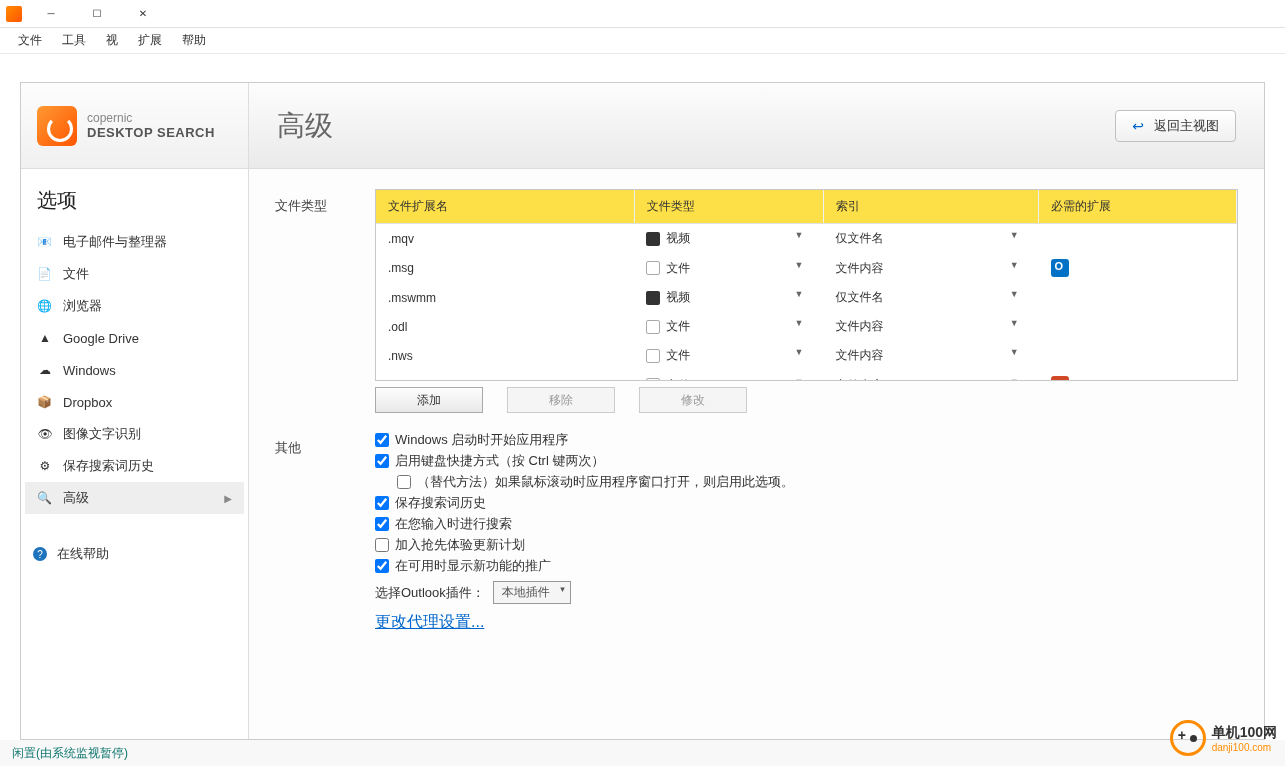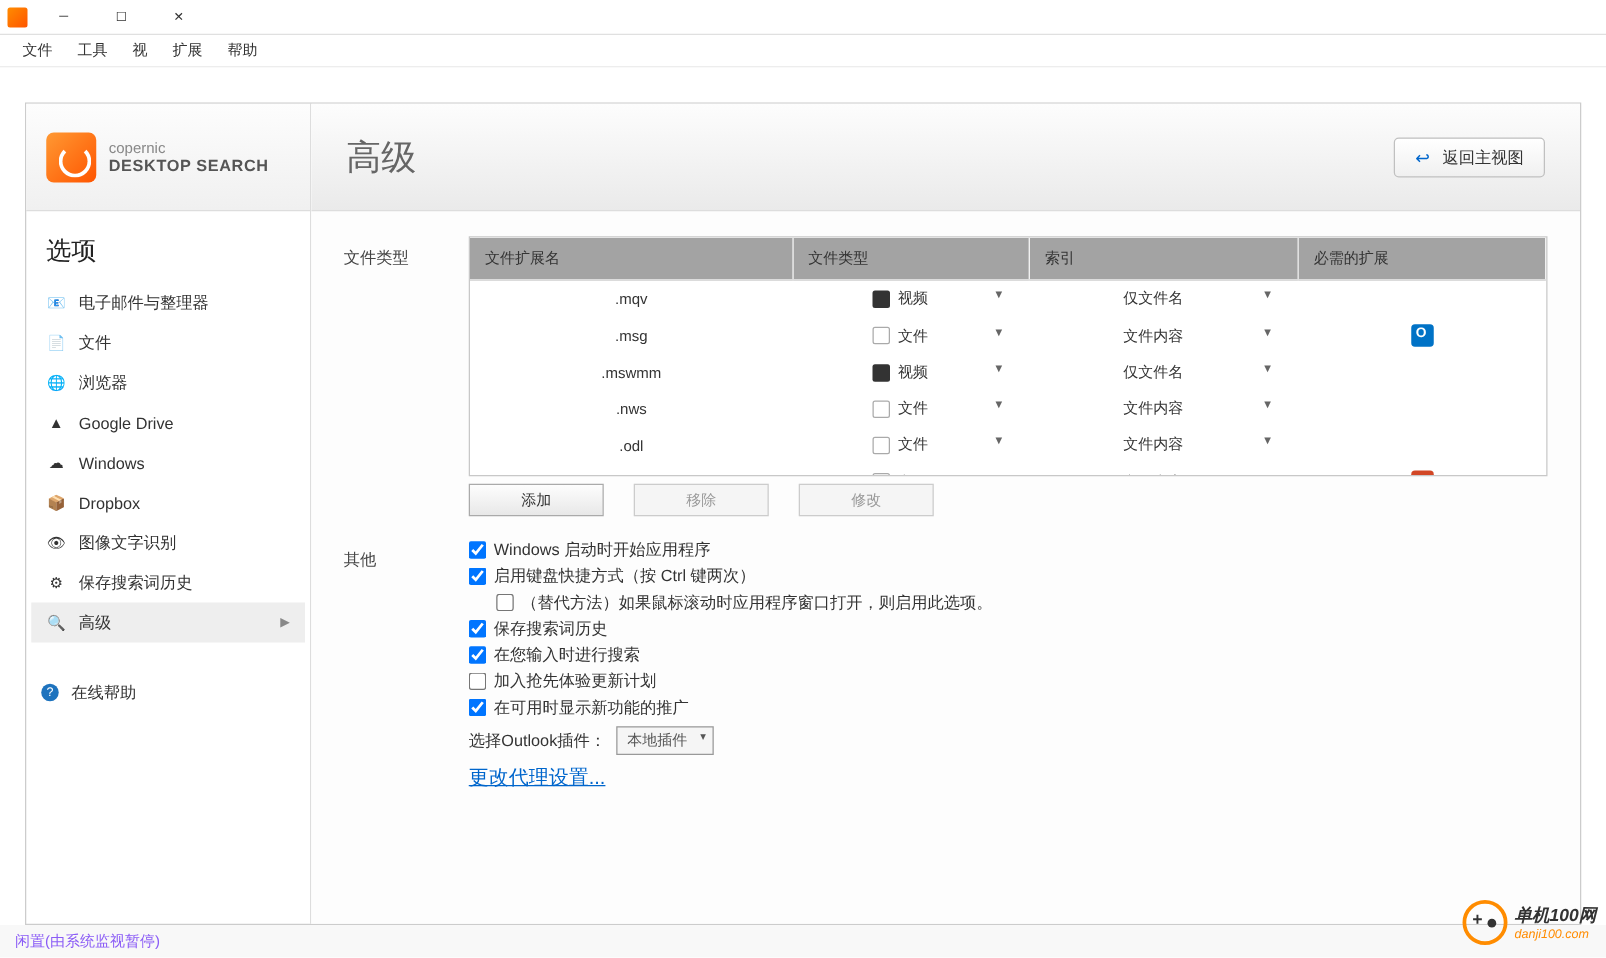--- a/index.html
+++ b/index.html
@@ -43,22 +43,22 @@
 .back-arrow { color: #0066cc; font-size: 14px; }
 
 .settings-body { flex: 1; padding: 20px 26px 0 26px; overflow-y: auto; display: flex; gap: 20px; }
 .section-label { width: 80px; font-size: 13px; color: #444; padding-top: 8px; }
 .section-content { flex: 1; }
 
 
 .table-wrap { border: 1px solid #c8c8c8; background: #fff; margin-bottom: 6px; }
 .table-scroll { height: 190px; overflow-y: scroll; }
 table { width: 100%; border-collapse: collapse; table-layout: fixed; }
-thead th { text-align: left; font-size: 12px; font-weight: normal; color: #333; padding: 8px 12px; border-bottom: 1px solid #e0e0e0; border-right: 1px solid #f0f0f0; background: #a3a3a3; }
-tbody td { font-size: 12px; color: #333; padding: 6px 12px; text-align: center; }
+thead th { text-align: left; font-size: 12px; font-weight: normal; color: #333; padding: 8px 12px; border-bottom: 1px solid #e0e0e0; border-right: 1px solid #f0f0f0; background: #fde047; }
+tbody td { font-size: 12px; color: #333; padding: 6px 12px; }
 .dd-arrow { float: right; color: #666; font-size: 9px; margin-right: 8px; }
 .ft-icon { width: 14px; height: 14px; display: inline-block; vertical-align: middle; margin-right: 6px; background: #888; border-radius: 2px; }
 .ft-video { background: #333; }
 .ft-file { background: #fff; border: 1px solid #aaa; }
 .ext-icon { width: 18px; height: 18px; display: inline-block; vertical-align: middle; }
 .outlook { background: #0072c6; border-radius: 3px; position: relative; }
 .outlook::after { content: "O"; color: #fff; position: absolute; left: 4px; top: 1px; font-size: 11px; font-weight: bold; }
 .ppt { background: #d24726; border-radius: 3px; }
 
 .table-btns { display: flex; gap: 24px; }
@@ -70,24 +70,24 @@
 .check-list { font-size: 13px; color: #333; }
 .check-row { display: flex; align-items: center; gap: 6px; margin-bottom: 3px; }
 .check-row.indent { margin-left: 22px; }
 input[type=checkbox] { width: 14px; height: 14px; }
 .select-row { display: flex; align-items: center; gap: 8px; margin-top: 6px; font-size: 13px; }
 .select-ctrl { border: 1px solid #999; background: #f5f5f5; padding: 2px 20px 2px 8px; font-size: 12px; color: #555; position: relative; }
 .select-ctrl::after { content: "▾"; position: absolute; right: 5px; top: 2px; font-size: 9px; }
 .link { color: #0066cc; text-decoration: underline; font-size: 16px; margin-top: 8px; display: inline-block; }
 
 
-.statusbar { position: absolute; bottom: 0; left: 0; right: 0; height: 26px; display: flex; align-items: center; padding: 0 12px; font-size: 12px; color: #8b5cf6; background: #f8f8f8; }
-
-
-.watermark { position: absolute; right: 8px; bottom: 10px; display: flex; align-items: center; gap: 6px; font-style: italic; }
+.statusbar { position: absolute; bottom: 0; left: 0; right: 0; height: 26px; display: flex; align-items: center; padding: 0 12px; font-size: 12px; color: #0f766e; background: #f8f8f8; }
+
+
+.watermark { position: absolute; right: 8px; bottom: 10px; display: flex; align-items: center; gap: 6px; }
 .wm-icon { width: 36px; height: 36px; border: 3px solid #ff8c00; border-radius: 50%; position: relative; }
 .wm-icon::before { content: "+"; position: absolute; left: 5px; top: 4px; color: #333; font-size: 14px; font-weight: bold; }
 .wm-icon::after { content: ""; position: absolute; right: 6px; top: 12px; width: 7px; height: 7px; background: #333; border-radius: 50%; }
 .wm-text1 { font-size: 14px; color: #333; font-weight: bold; }
 .wm-text2 { font-size: 10px; color: #ff8c00; }
 
 
 ::-webkit-scrollbar { width: 16px; }
 ::-webkit-scrollbar-track { background: #f0f0f0; }
 ::-webkit-scrollbar-thumb { background: #c0c0c0; border: 3px solid #f0f0f0; }
@@ -214,27 +214,27 @@
     <td>文件内容<span class="dd-arrow">▼</span></td>
     <td><span class="ext-icon outlook"></span></td>
                         </tr>
                         <tr>
     <td>.mswmm</td>
     <td><span class="ft-icon ft-video"></span>视频<span class="dd-arrow">▼</span></td>
     <td>仅文件名<span class="dd-arrow">▼</span></td>
     <td></td>
                         </tr>
                         <tr>
-    <td>.nws</td>
+    <td>.odl</td>
     <td><span class="ft-icon ft-file"></span>文件<span class="dd-arrow">▼</span></td>
     <td>文件内容<span class="dd-arrow">▼</span></td>
     <td></td>
                         </tr>
                         <tr>
-    <td>.odl</td>
+    <td>.nws</td>
     <td><span class="ft-icon ft-file"></span>文件<span class="dd-arrow">▼</span></td>
     <td>文件内容<span class="dd-arrow">▼</span></td>
     <td></td>
                         </tr>
                         <tr>
     <td>.odp</td>
     <td><span class="ft-icon ft-file"></span>文件<span class="dd-arrow">▼</span></td>
     <td>文件内容<span class="dd-arrow">▼</span></td>
     <td><span class="ext-icon ppt"></span></td>
                         </tr>

